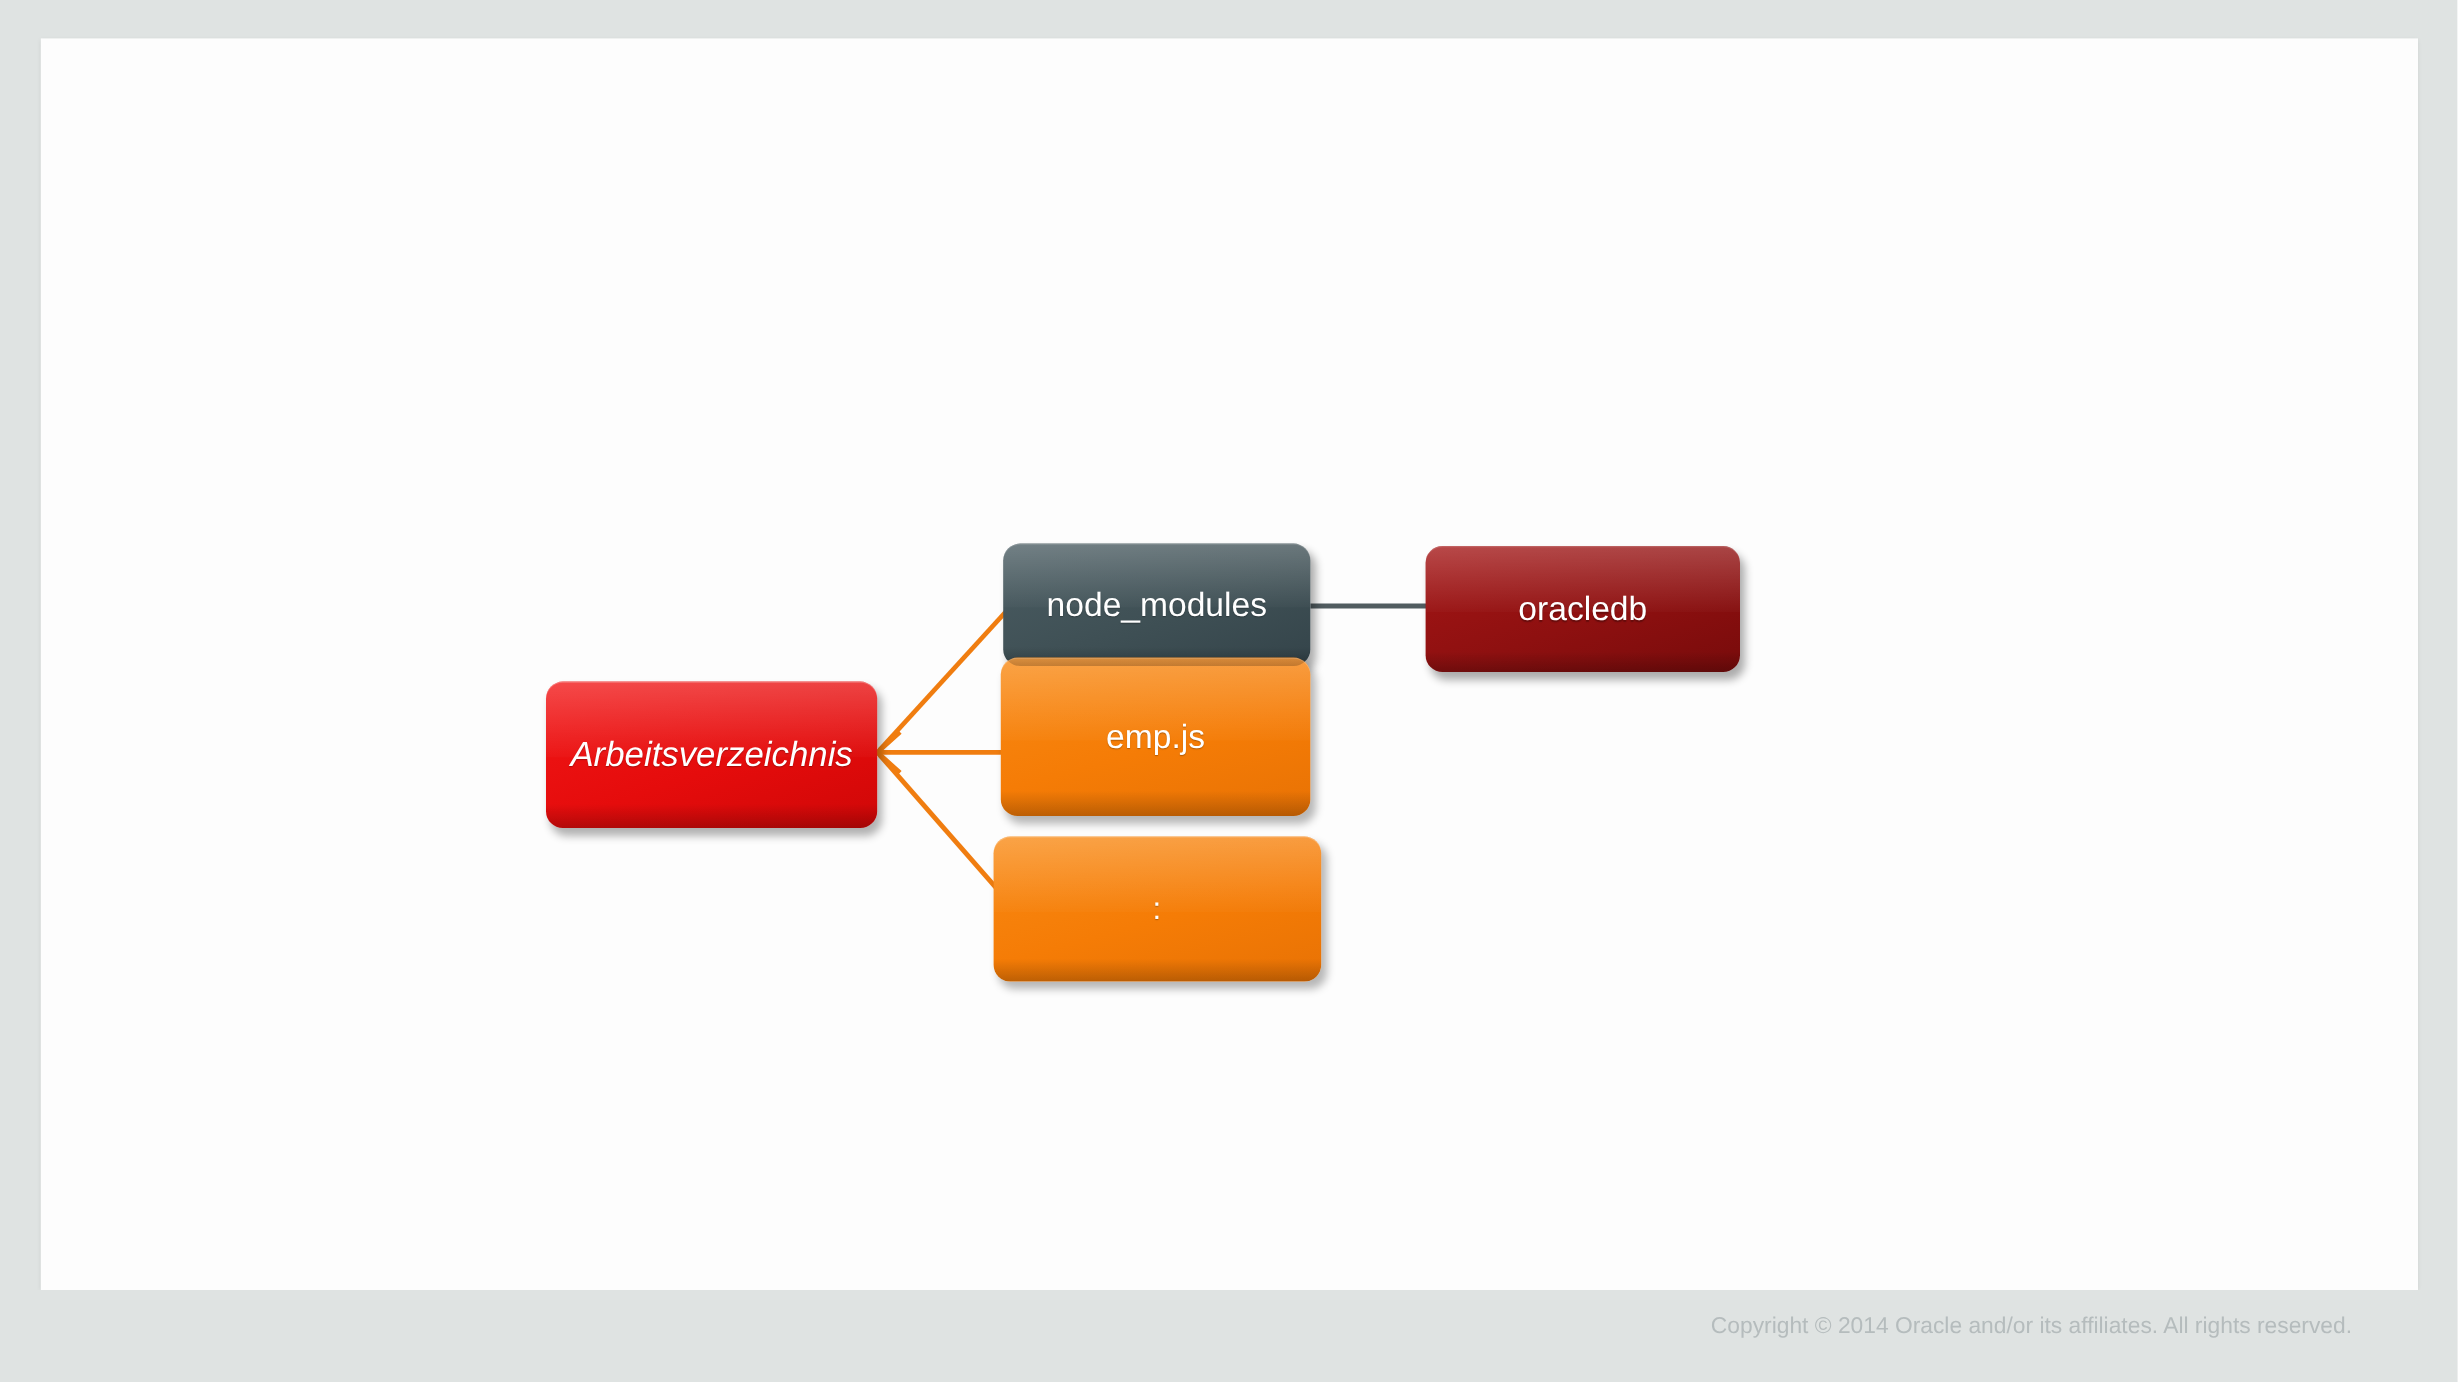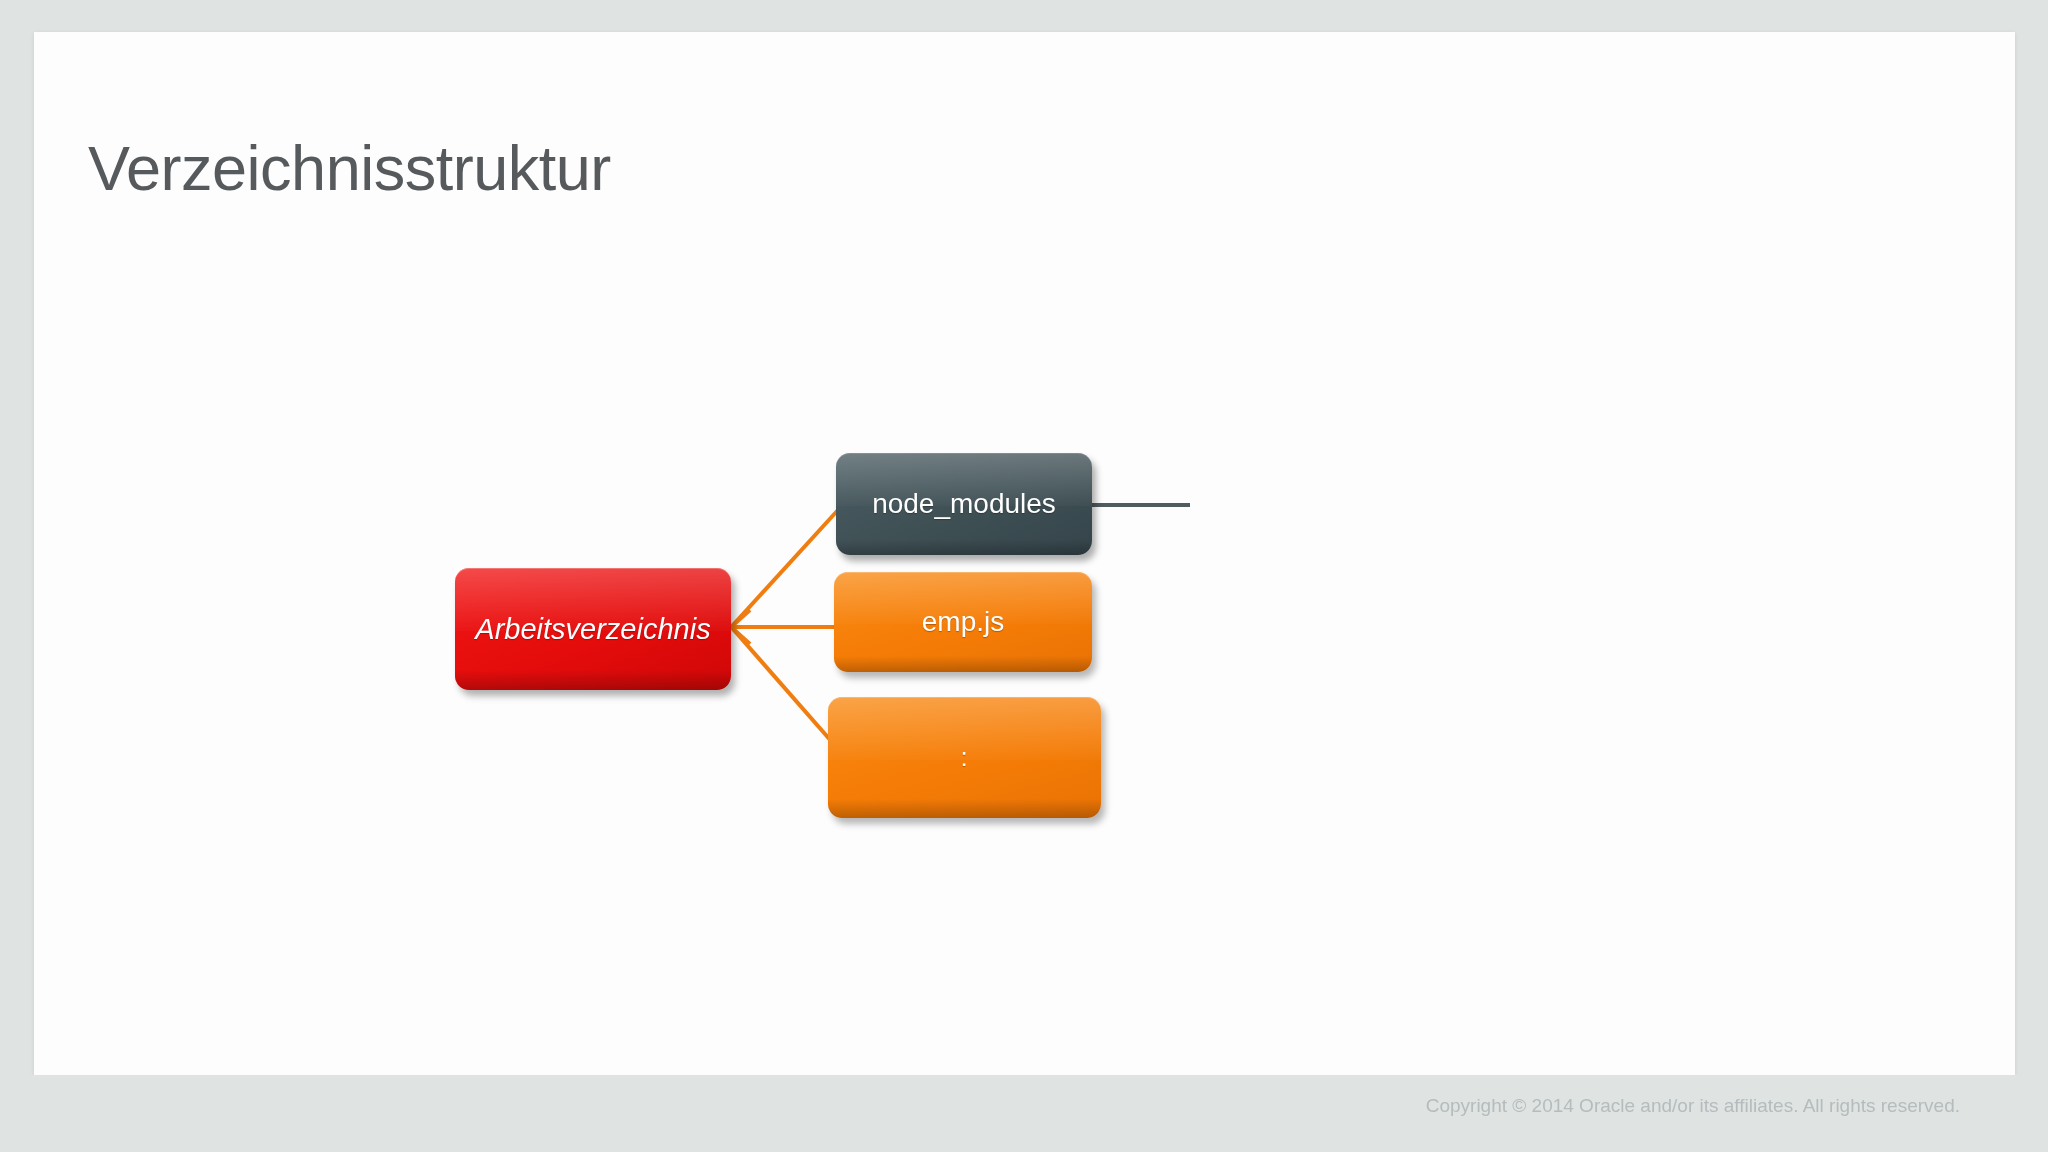--- a/index.html
+++ b/index.html
@@ -119,23 +119,23 @@
     width: 256px;
     height: 102px;
     background: linear-gradient(160deg, #4b5d63 0%, #3f5055 55%, #34444a 100%);
     box-shadow: 4px 6px 7px rgba(0,0,0,0.32), inset 0 1px 0 rgba(255,255,255,0.14);
     font-size: 28px;
   }
 
   
   #node-empjs {
     left: 800px;
-    top: 540px;
+    top: 516px;
     width: 258px;
-    height: 100px;
+    height: 132px;
     background: linear-gradient(165deg, #f98a14 0%, #f57c06 55%, #e87204 100%);
     box-shadow: 4px 6px 7px rgba(0,0,0,0.28), inset 0 1px 0 rgba(255,255,255,0.22);
     font-size: 28px;
   }
 
   
   #node-ellipsis {
     left: 794px;
     top: 665px;
     width: 273px;
@@ -201,21 +201,20 @@
     letter-spacing: 0;
   }
 </style>
 </head>
 <body>
 
 <div id="viewer">
 
   <div id="slide">
 
-    <div id="slide-title">Verzeichnisstruktur</div>
 
     <div id="diagram">
 
       <svg id="connector-layer" width="1981" height="1043" viewBox="0 0 1981 1043">
 
         <line x1="699" y1="593" x2="804" y2="478" stroke="#f07d10" stroke-width="4"></line>
 
         <line x1="699" y1="595" x2="802" y2="595" stroke="#f07d10" stroke-width="4"></line>
 
         <line x1="699" y1="597" x2="798" y2="710" stroke="#f07d10" stroke-width="4"></line>
@@ -234,20 +233,23 @@
       </div>
 
       <div class="node" id="node-empjs">
         <span class="node-label">emp.js</span>
       </div>
 
       <div class="node" id="node-ellipsis">
         <span class="node-label">:</span>
       </div>
 
+      <div class="node" id="node-oracledb">
+        <span class="node-label">oracledb</span>
+      </div>
 
     </div>
   </div>
 
   <div id="footer-bar"></div>
 
   <div id="copyright">Copyright © 2014 Oracle and/or its affiliates. All rights reserved.</div>
 
 
 </div>

